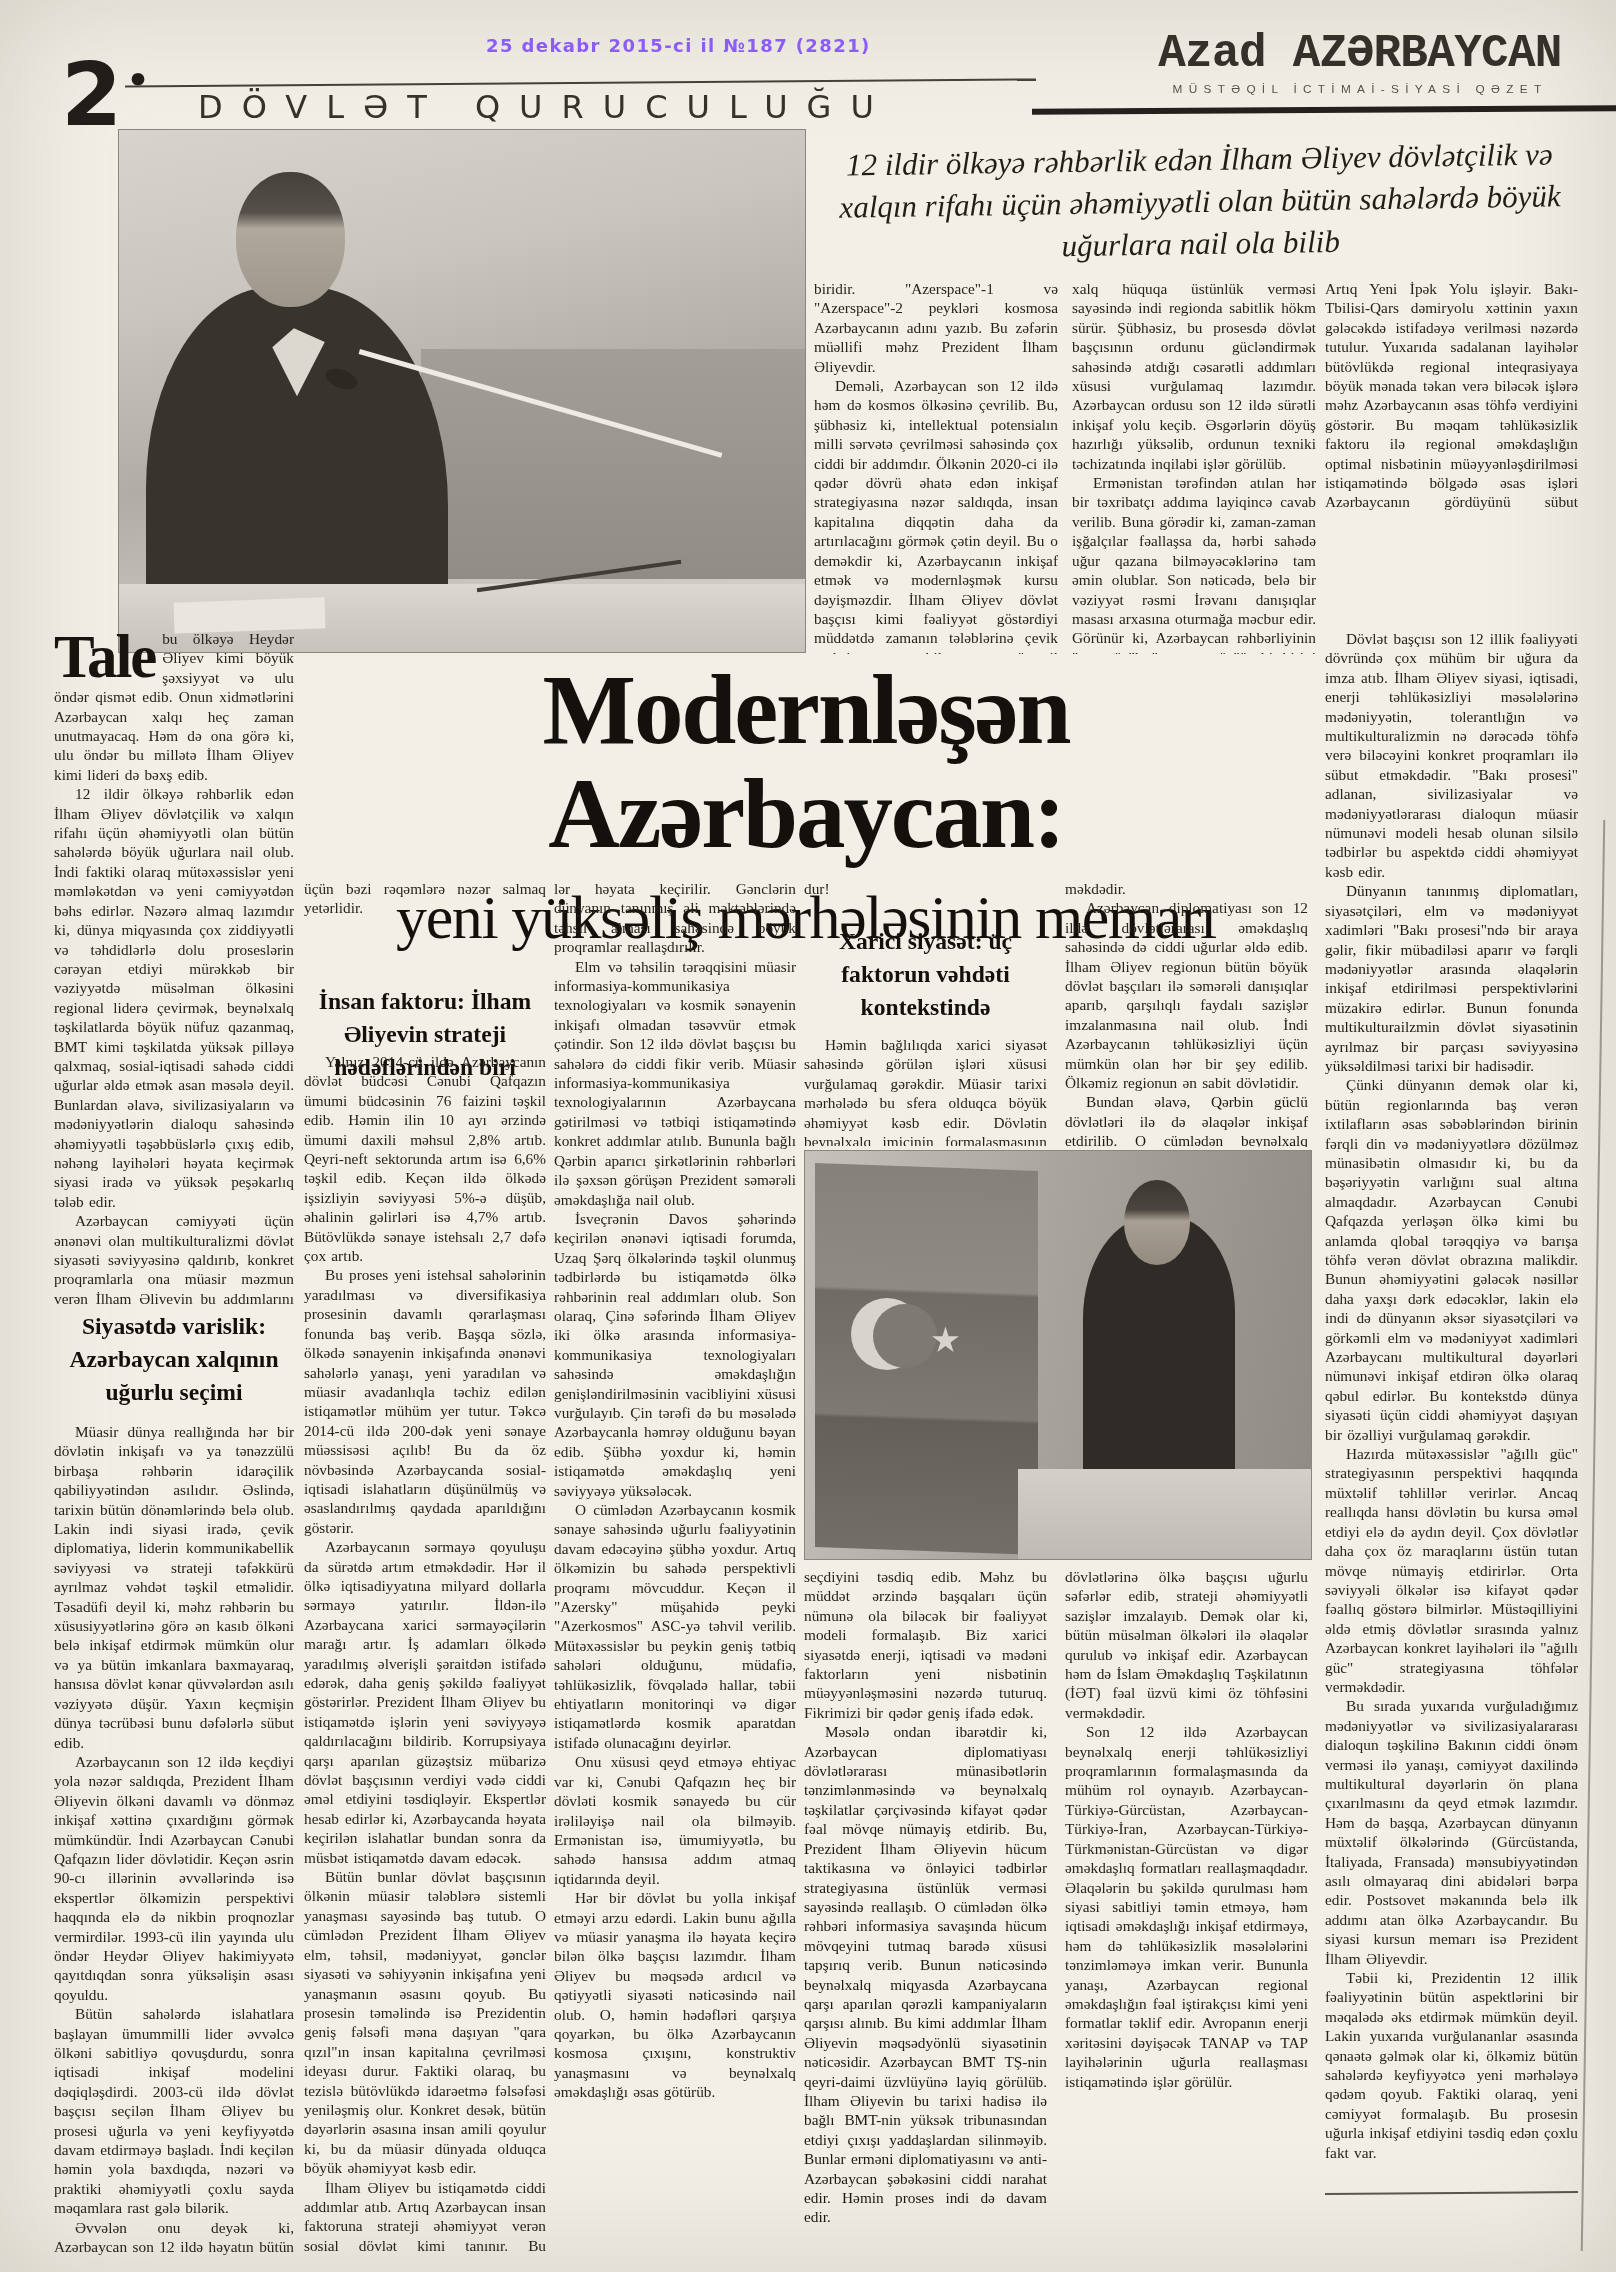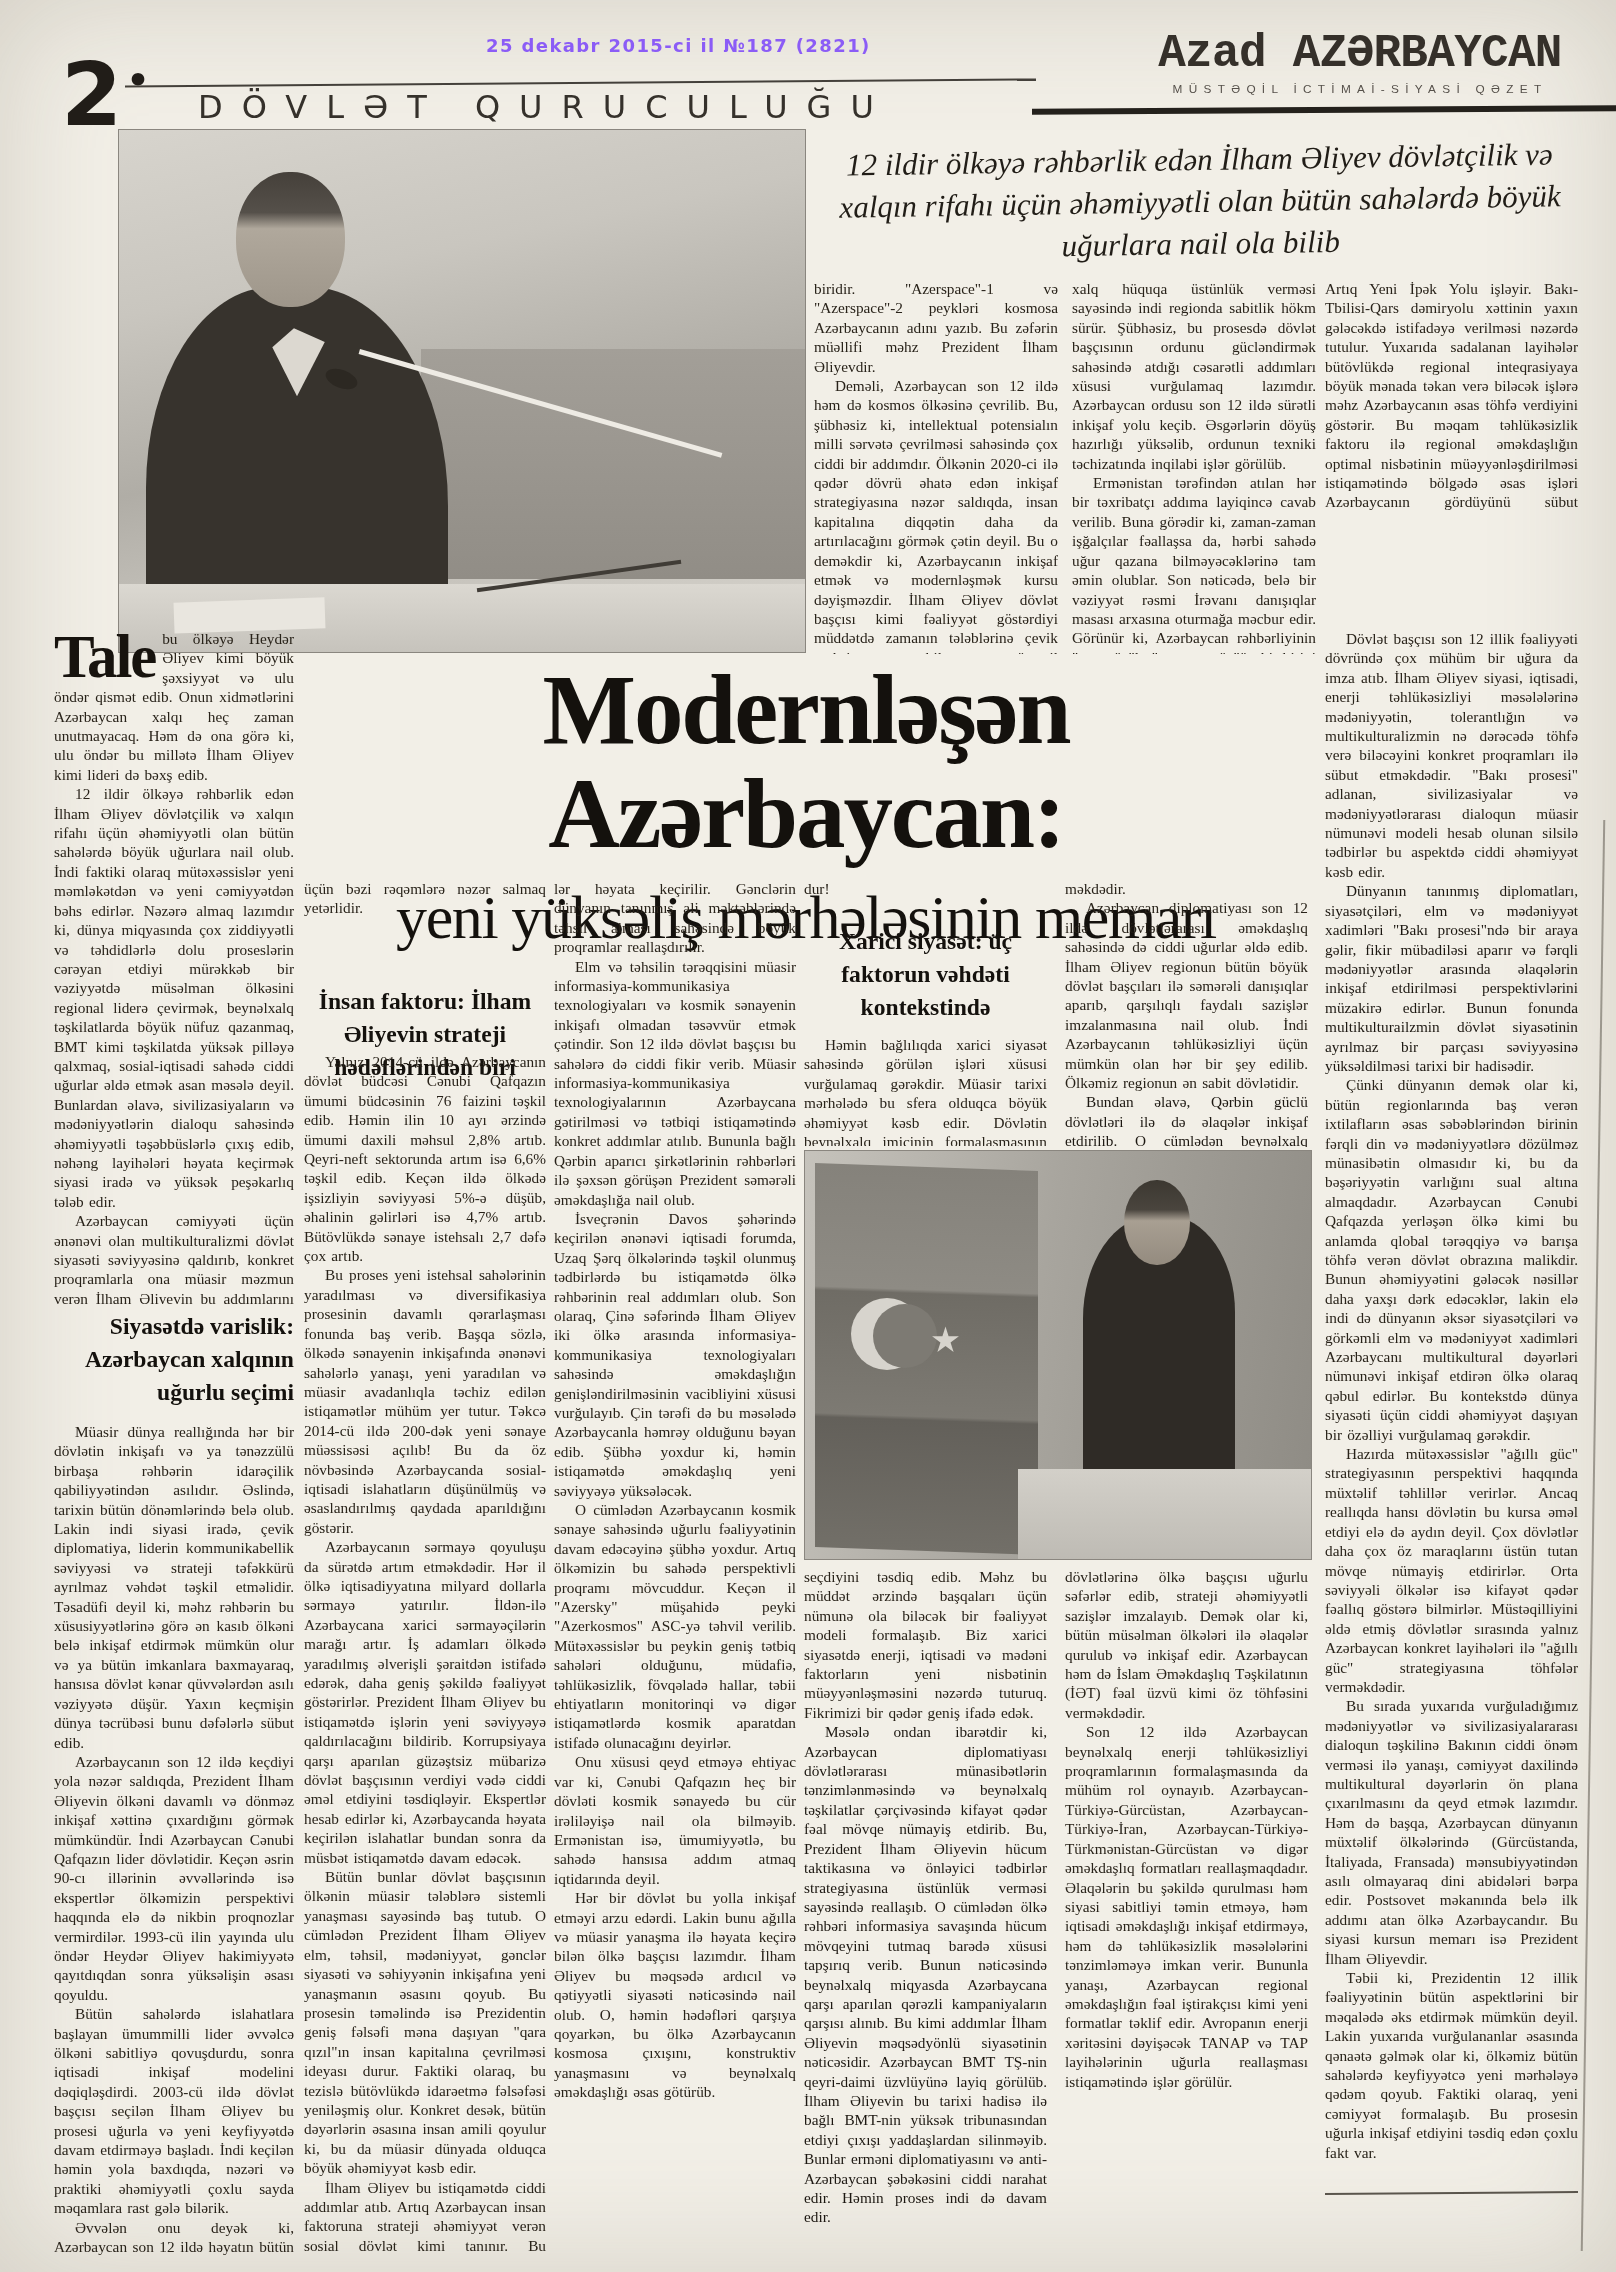--- a/index.html
+++ b/index.html
@@ -125,21 +125,21 @@
   <div class="headline">
     <div class="l1">Modernləşən Azərbaycan:</div>
     <div class="l2">yeni yüksəliş mərhələsinin memarı</div>
   </div>
 
   <div class="box" style="left:54px;top:629px;width:240px;height:675px;">
     <p class="ni"><span class="dropcap">Tale</span><span>bu ölkəyə Heydər Əliyev kimi böyük şəxsiyyət və ulu öndər qismət edib. Onun xidmətlərini Azərbaycan xalqı heç zaman unutmayacaq. Həm də ona görə ki, ulu öndər bu millətə İlham Əliyev kimi lideri də bəxş edib.</span></p>
     <p>12 ildir ölkəyə rəhbərlik edən İlham Əliyev dövlətçilik və xalqın rifahı üçün əhəmiyyətli olan bütün sahələrdə böyük uğurlara nail olub. İndi faktiki olaraq mütəxəssislər yeni məmləkətdən və yeni cəmiyyətdən bəhs edirlər. Nəzərə almaq lazımdır ki, dünya miqyasında çox ziddiyyətli və təhdidlərlə dolu proseslərin cərəyan etdiyi mürəkkəb bir vəziyyətdə müsəlman ölkəsini regional liderə çevirmək, beynəlxalq təşkilatlarda böyük nüfuz qazanmaq, BMT kimi təşkilatda yüksək pilləyə qalxmaq, sosial-iqtisadi sahədə ciddi uğurlar əldə etmək asan məsələ deyil. Bunlardan əlavə, sivilizasiyaların və mədəniyyətlərin dialoqu sahəsində əhəmiyyətli təşəbbüslərlə çıxış edib, nəhəng layihələri həyata keçirmək siyasi iradə və yüksək peşəkarlıq tələb edir.</p>
     <p>Azərbaycan cəmiyyəti üçün ənənəvi olan multikulturalizmi dövlət siyasəti səviyyəsinə qaldırıb, konkret proqramlarla ona müasir məzmun verən İlham Əliyevin bu addımlarını dünyanın bir sıra tanınmış şəxsiyyətləri digərlərinə nümunə olaraq göstərirlər. Bunlar Azərbaycan dövlətçiliyi üçün tarixi məqamlardır!</p>
   </div>
-  <div class="subhead" style="left:54px;top:1310px;width:240px;text-align:right;">Siyasətdə varislik: Azərbaycan xalqının uğurlu seçimi</div>
+  <div class="subhead" style="left:54px;top:1310px;width:240px;">Siyasətdə varislik: Azərbaycan xalqının uğurlu seçimi</div>
   <div class="box" style="left:54px;top:1422px;width:240px;height:833px;">
     <p>Müasir dünya reallığında hər bir dövlətin inkişafı və ya tənəzzülü birbaşa rəhbərin idarəçilik qabiliyyətindən asılıdır. Əslində, tarixin bütün dönəmlərində belə olub. Lakin indi siyasi iradə, çevik diplomatiya, liderin kommunikabellik səviyyəsi və strateji təfəkkürü ayrılmaz vəhdət təşkil etməlidir. Təsadüfi deyil ki, məhz rəhbərin bu xüsusiyyətlərinə görə ən kasıb ölkəni belə inkişaf etdirmək mümkün olur və ya bütün imkanlara baxmayaraq, hansısa dövlət kənar qüvvələrdən asılı vəziyyətə düşür. Yaxın keçmişin dünya təcrübəsi bunu dəfələrlə sübut edib.</p>
     <p>Azərbaycanın son 12 ildə keçdiyi yola nəzər saldıqda, Prezident İlham Əliyevin ölkəni davamlı və dönməz inkişaf xəttinə çıxardığını görmək mümkündür. İndi Azərbaycan Cənubi Qafqazın lider dövlətidir. Keçən əsrin 90-cı illərinin əvvəllərində isə ekspertlər ölkəmizin perspektivi haqqında elə də nikbin proqnozlar vermirdilər. 1993-cü ilin yayında ulu öndər Heydər Əliyev hakimiyyətə qayıtdıqdan sonra yüksəlişin əsası qoyuldu.</p>
     <p>Bütün sahələrdə islahatlara başlayan ümummilli lider əvvəlcə ölkəni sabitliyə qovuşdurdu, sonra iqtisadi inkişaf modelini dəqiqləşdirdi. 2003-cü ildə dövlət başçısı seçilən İlham Əliyev bu prosesi uğurla və yeni keyfiyyətdə davam etdirməyə başladı. İndi keçilən həmin yola baxdıqda, nəzəri və praktiki əhəmiyyətli çoxlu sayda məqamlara rast gələ bilərik.</p>
     <p>Əvvələn onu deyək ki, Azərbaycan son 12 ildə həyatın bütün sahələri üzrə tərəqqiyə nail olub. O, hazırda dünyanın ən sürətli inkişaf edən dövlətlərindən biridir. Dünya miqyasında ümumi böhranın davam etdiyini nəzərə alsaq, bunun strateji əhəmiyyətini daha aydın dərk edərik. Prezident həyata keçirdiyi islahatlarla özünəməxsus və təkrarolunmaz milli inkişaf modeli formalaşdırıb. Bunu görmək</p>
   </div>
 
   <div class="box" style="left:304px;top:879px;width:242px;height:44px;">
     <p class="ni">üçün bəzi rəqəmlərə nəzər salmaq yetərlidir.</p>
   </div>

